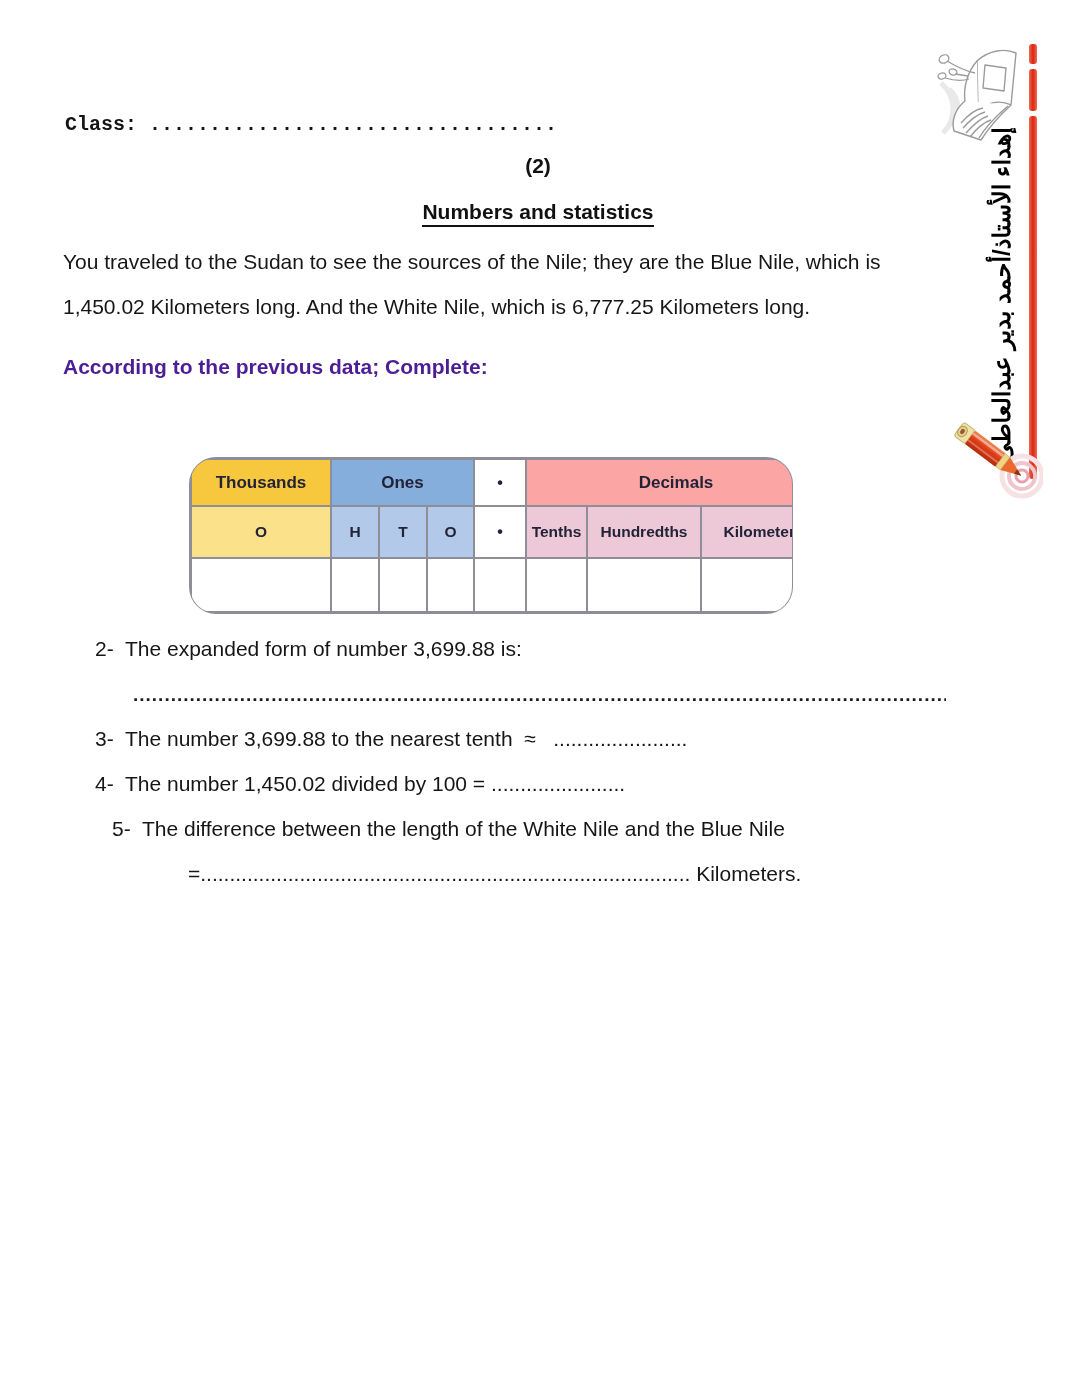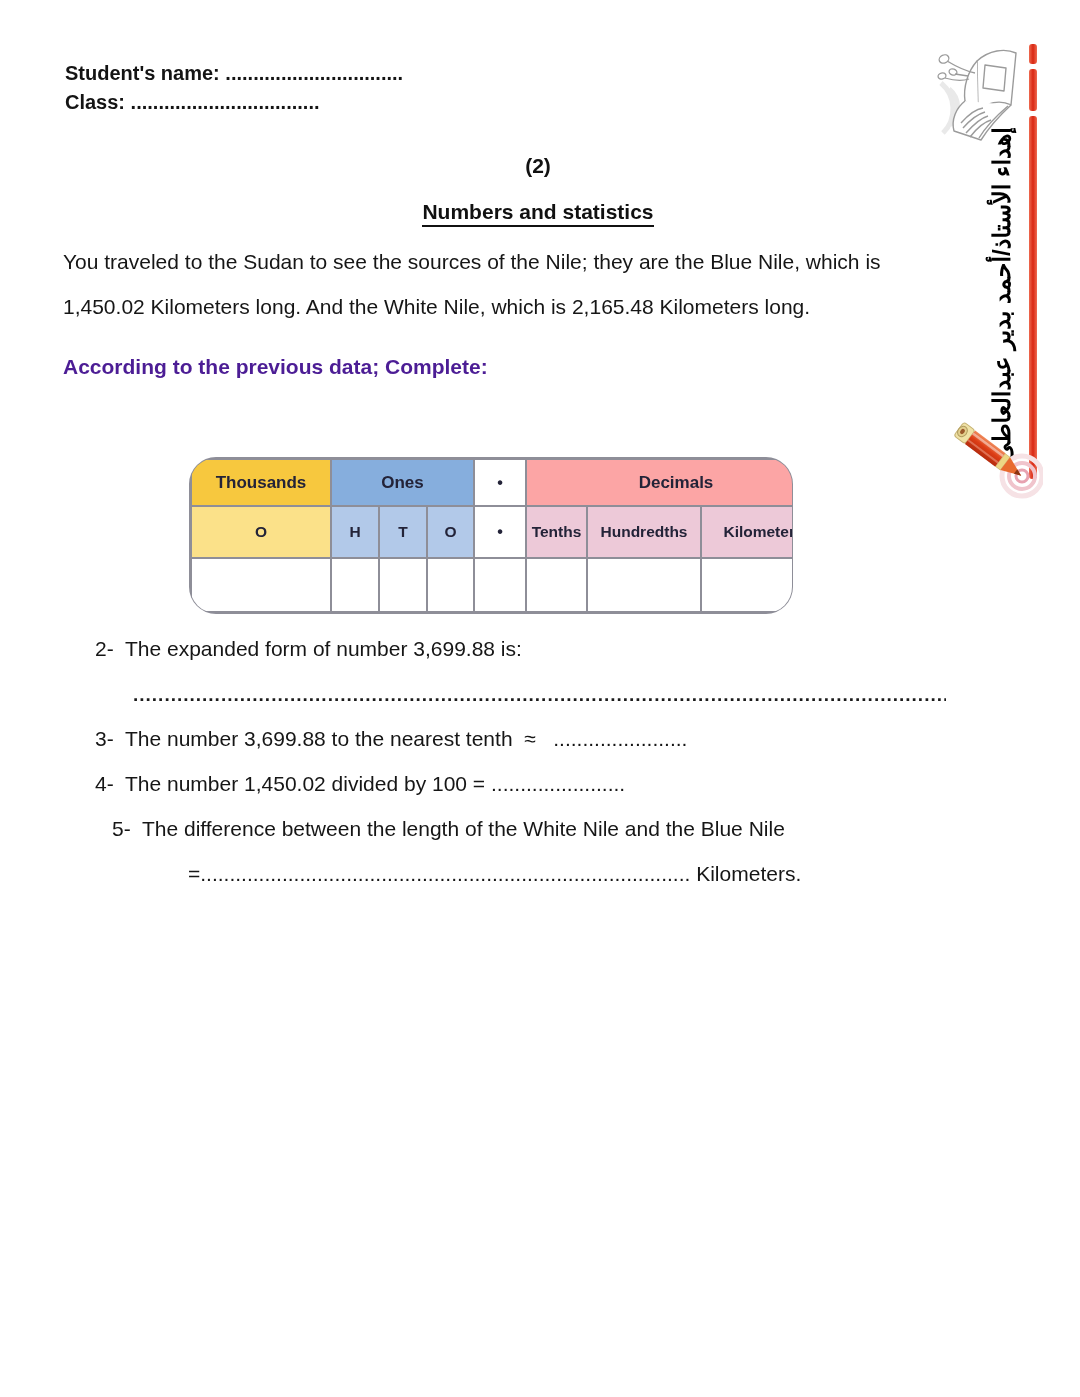--- a/index.html
+++ b/index.html
@@ -5,21 +5,21 @@
   html,body { margin:0; padding:0; background:#ffffff; }
   .page {
     position:relative; width:1080px; height:1397px; background:#ffffff;
     font-family:"Liberation Sans", sans-serif; color:#1b1b1b; overflow:hidden;
   }
   .abs { position:absolute; }
 
   
   .meta-line { font-weight:bold; font-size:20px; color:#141414; white-space:pre; }
   #studentName { left:65px; top:62px; }
-  #classLine   { left:65px; top:91px; }
+  #classLine   { left:65px; top:113px;font-family:Liberation Mono, monospace; }
 
   
   .center-row { left:0; width:1076px; text-align:center; }
   #pageNum { top:154px; font-weight:bold; font-size:21px; color:#111; }
   #titleRow { top:200px; font-weight:bold; font-size:21px; color:#111; }
   #titleRow .underlined { display:inline-block; border-bottom:2.5px solid #111; padding-bottom:1px; }
 
   
   .para { font-size:21px; color:#161616; white-space:pre; }
   #p1 { left:63px; top:250px; }
@@ -79,30 +79,29 @@
   }
 
   #bookIcon   { left:935px; top:45px;  width:90px;  height:100px; }
   #pencilIcon { left:928px; top:410px; width:115px; height:110px; }
 </style>
 </head>
 <body>
 
 <div class="page">
 
-  <div class="abs meta-line" id="studentName"><span>Student's name: </span><span>................................</span></div>
   <div class="abs meta-line" id="classLine"><span>Class: </span><span>..................................</span></div>
 
   <div class="abs center-row" id="pageNum">(2)</div>
   <div class="abs para" id="p1">You traveled to the Sudan to see the sources of the Nile; they are the Blue Nile, which is</div>
 
   <div class="abs center-row" id="titleRow">
     <span class="underlined">Numbers and statistics</span>
   </div>
-  <div class="abs para" id="p2">1,450.02 Kilometers long. And the White Nile, which is 2,165.48 Kilometers long.</div>
+  <div class="abs para" id="p2">1,450.02 Kilometers long. And the White Nile, which is 6,777.25 Kilometers long.</div>
 
   <div class="abs" id="instruction">According to the previous data; Complete:</div>
 
 
   <div class="abs" id="pvTable">
     <div class="pvt-grid">
 
       <div class="cell hdr c-th">Thousands</div>
       <div class="cell hdr c-on span3">Ones</div>
       <div class="cell dot">•</div>

